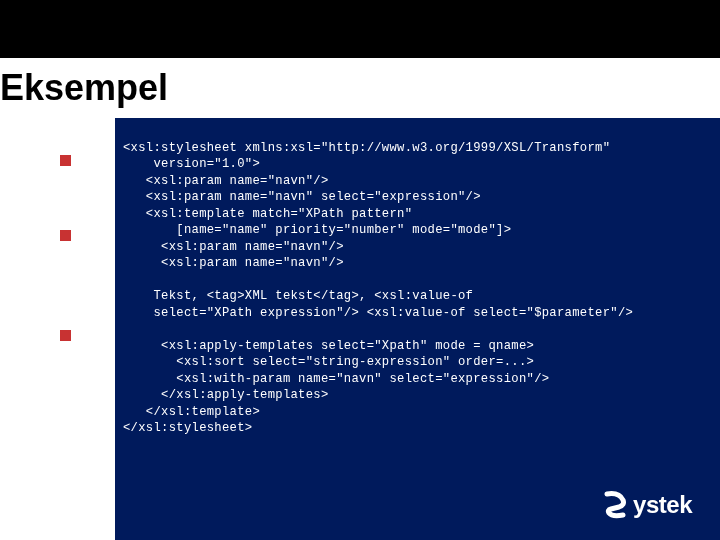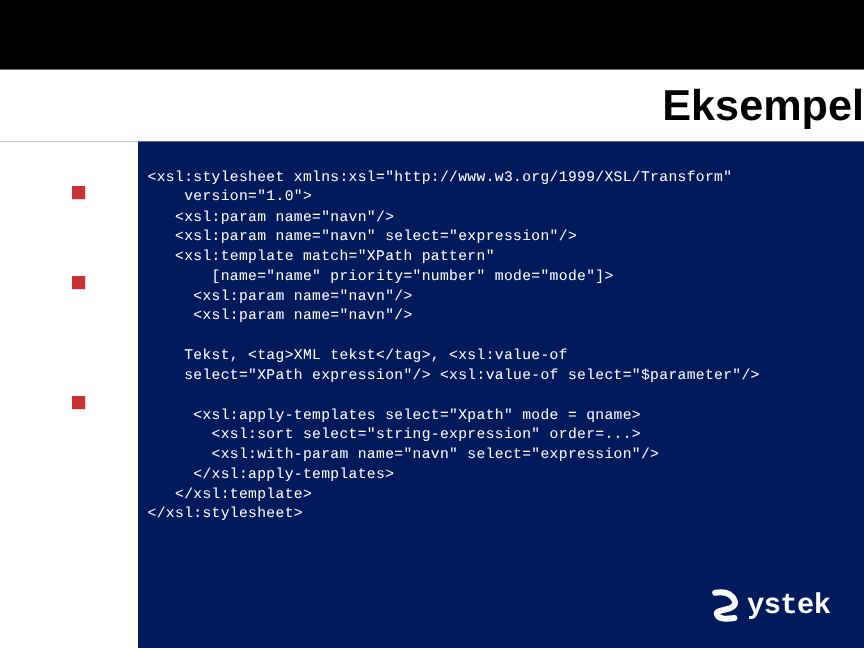--- a/index.html
+++ b/index.html
@@ -19,21 +19,21 @@
     background: #000000;
   }
   .titleband {
     position: absolute;
     top: 58px; left: 0;
     width: 720px;
     height: 60px;
     background: #ffffff;
     display: flex;
     align-items: center;
-    justify-content: flex-end;
+    justify-content: flex-start;
   }
   .titleband h1 {
     font-size: 36px;
     font-weight: bold;
     color: #000000;
     font-family: Arial, Helvetica, sans-serif;
   }
   .sidebar {
     position: absolute;
     top: 118px; left: 0;
@@ -76,21 +76,21 @@
     gap: 0;
   }
   .logo-mark {
     width: 30px;
     height: 30px;
     position: relative;
     margin-right: 2px;
   }
   .logo-mark svg { display: block; }
   .logo-text {
-    font-family: Liberation Mono, monospace;
+    font-family: Liberation Sans, sans-serif;
     font-size: 24px;
     font-weight: bold;
     color: #ffffff;
     letter-spacing: -0.5px;
   }
 </style>
 </head>
 <body>
 
 <div class="topbar"></div>

